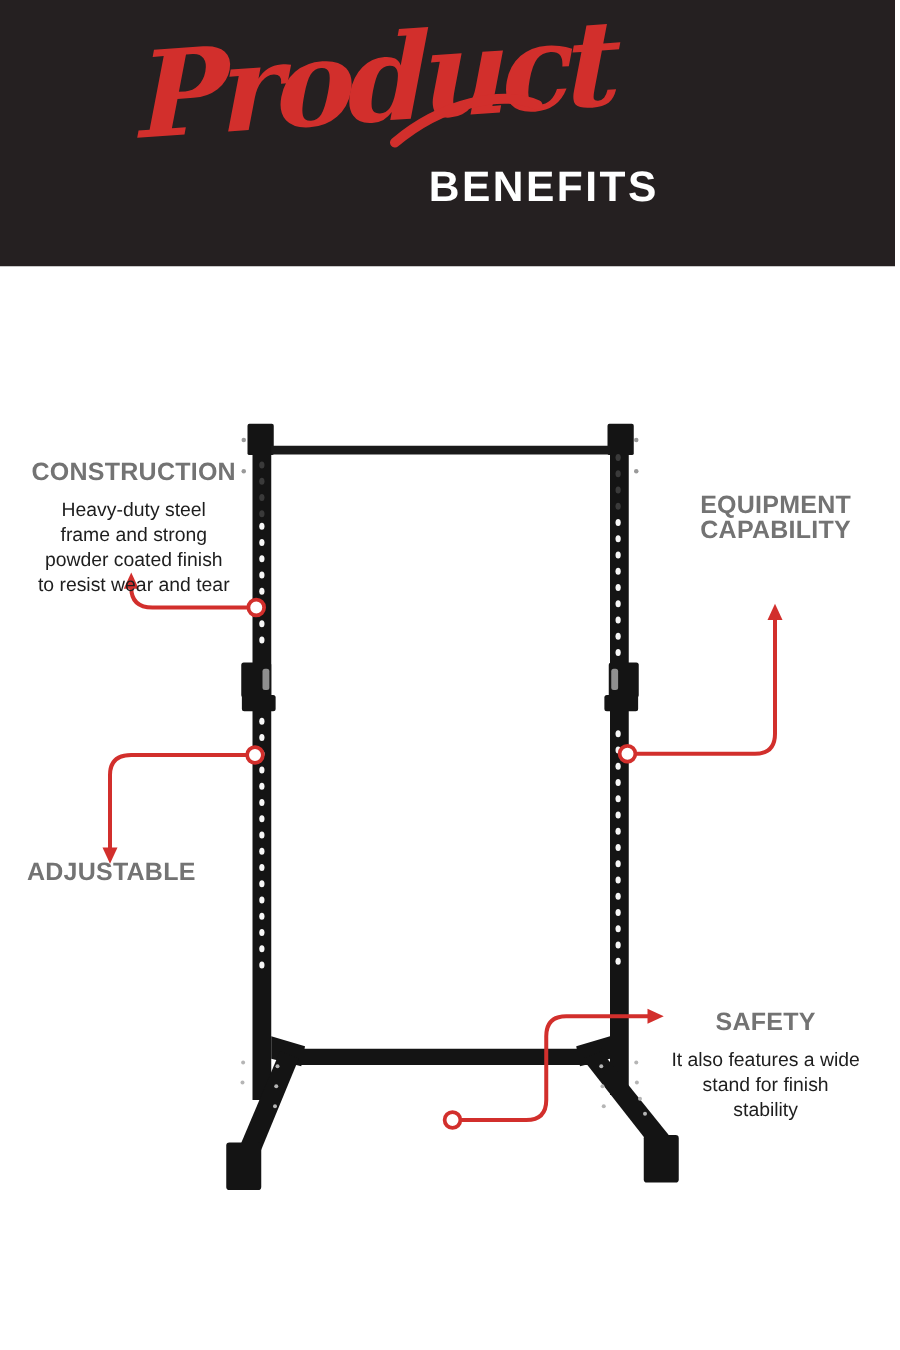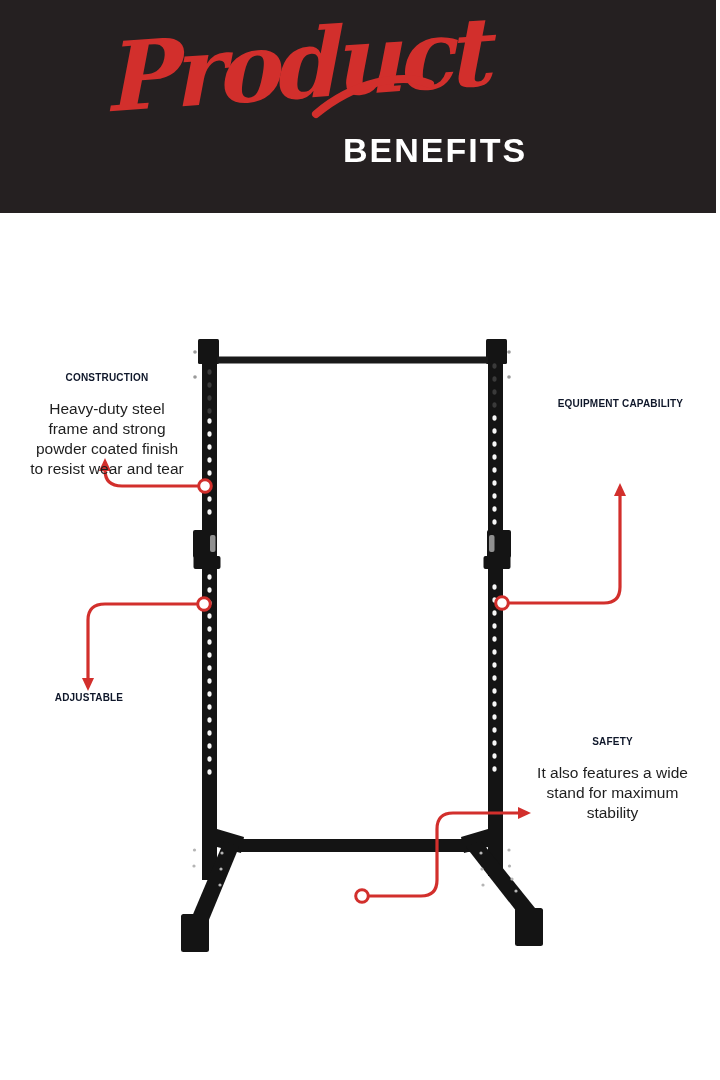--- a/index.html
+++ b/index.html
@@ -39,28 +39,28 @@
   .bolt{fill:#b5b5b5;}
   .speck{fill:#9a9a9a;}
   .holes-white{fill:#f7f7f7;}
   .holes-faint{fill:#3a3a3a;}
   .connector{stroke:var(--accent);stroke-width:3.2;fill:none;}
   .connector-dot{fill:#ffffff;stroke:var(--accent);stroke-width:3;}
   .arrowhead{fill:var(--accent);stroke:none;}
   
   .callout{position:absolute;text-align:center;}
   .callout h3{
-    margin:0 0 2px 0;font-size:10px;font-weight:bold;color:#0f172a;
+    margin:0 0 2px 0;font-size:20px;font-weight:bold;color:#737373;
     letter-spacing:.2px;line-height:20px;
   }
   .callout p{margin:11px;font-size:15.5px;line-height:20px;color:var(--text);}
   .callout-construction{left:17px;top:368px;width:180px;}
   .callout-equipment{left:528px;top:394px;width:185px;}
   .callout-adjustable{left:9px;top:688px;width:160px;}
-  .callout-safety{left:525px;top:732px;width:175px;}
+  .callout-safety{left:525px;top:808px;width:175px;}
 </style>
 </head>
 <body>
 
 <div class="page">
 
   <header class="banner">
     <div class="script-title">Product</div>
     <svg class="banner-svg" width="716" height="213" viewBox="0 0 716 213">
       <path d="M 316,114 C 354,82 402,72 430,84" class="connector" style="stroke-width:8;stroke-linecap:round"></path>
@@ -211,16 +211,16 @@
     <p>Heavy-duty steel frame and strong powder coated finish to resist wear and tear</p>
   </div>
   <div class="callout callout-equipment">
     <h3>EQUIPMENT CAPABILITY</h3>
   </div>
   <div class="callout callout-adjustable">
     <h3>ADJUSTABLE</h3>
   </div>
   <div class="callout callout-safety">
     <h3>SAFETY</h3>
-    <p>It also features a wide stand for maximum stability</p>
+    <p>It also features a wide stand for finish stability</p>
   </div>
 
 </div>
 
 </body></html>

